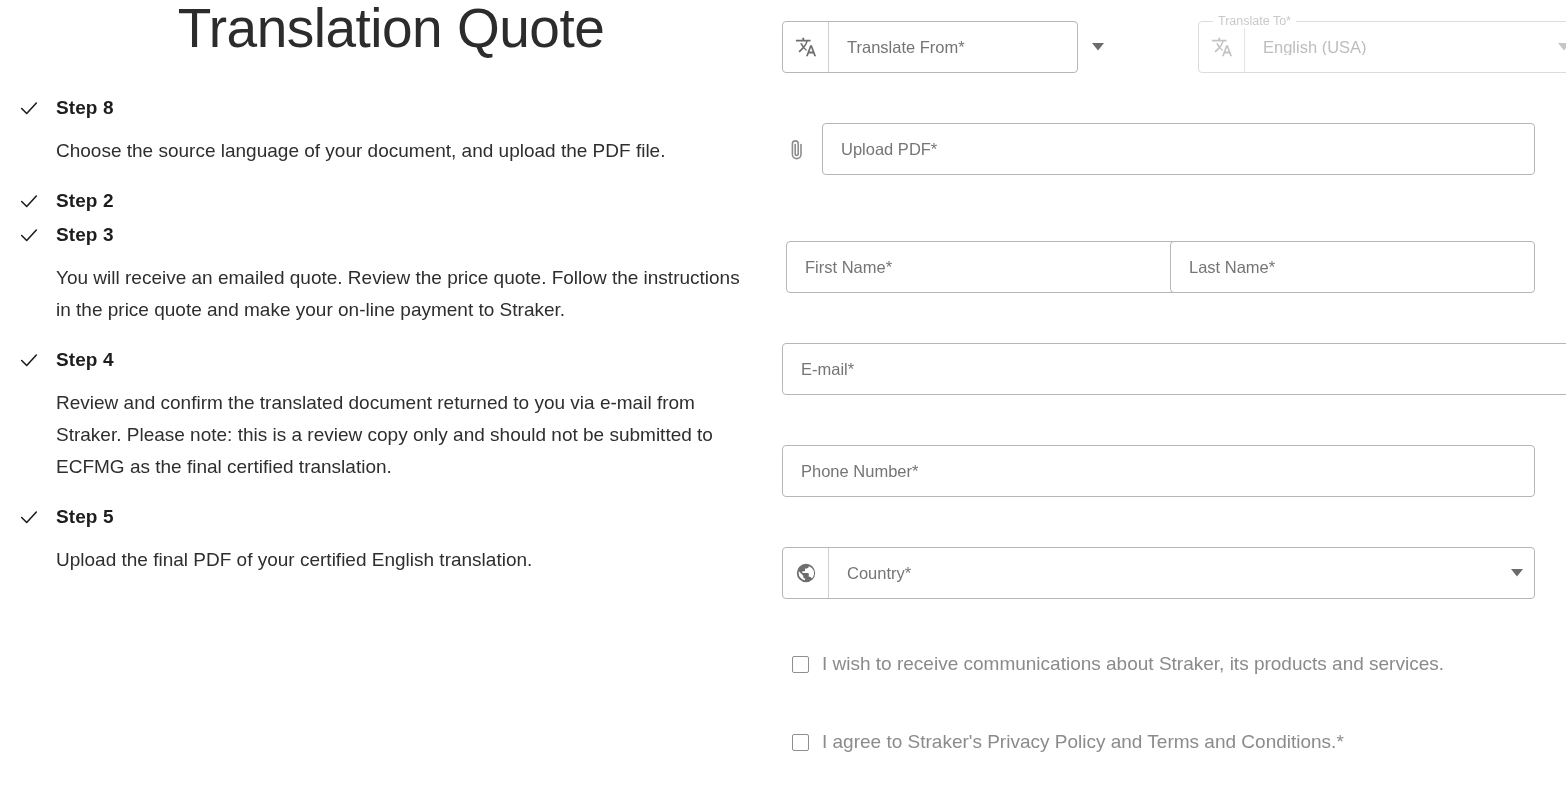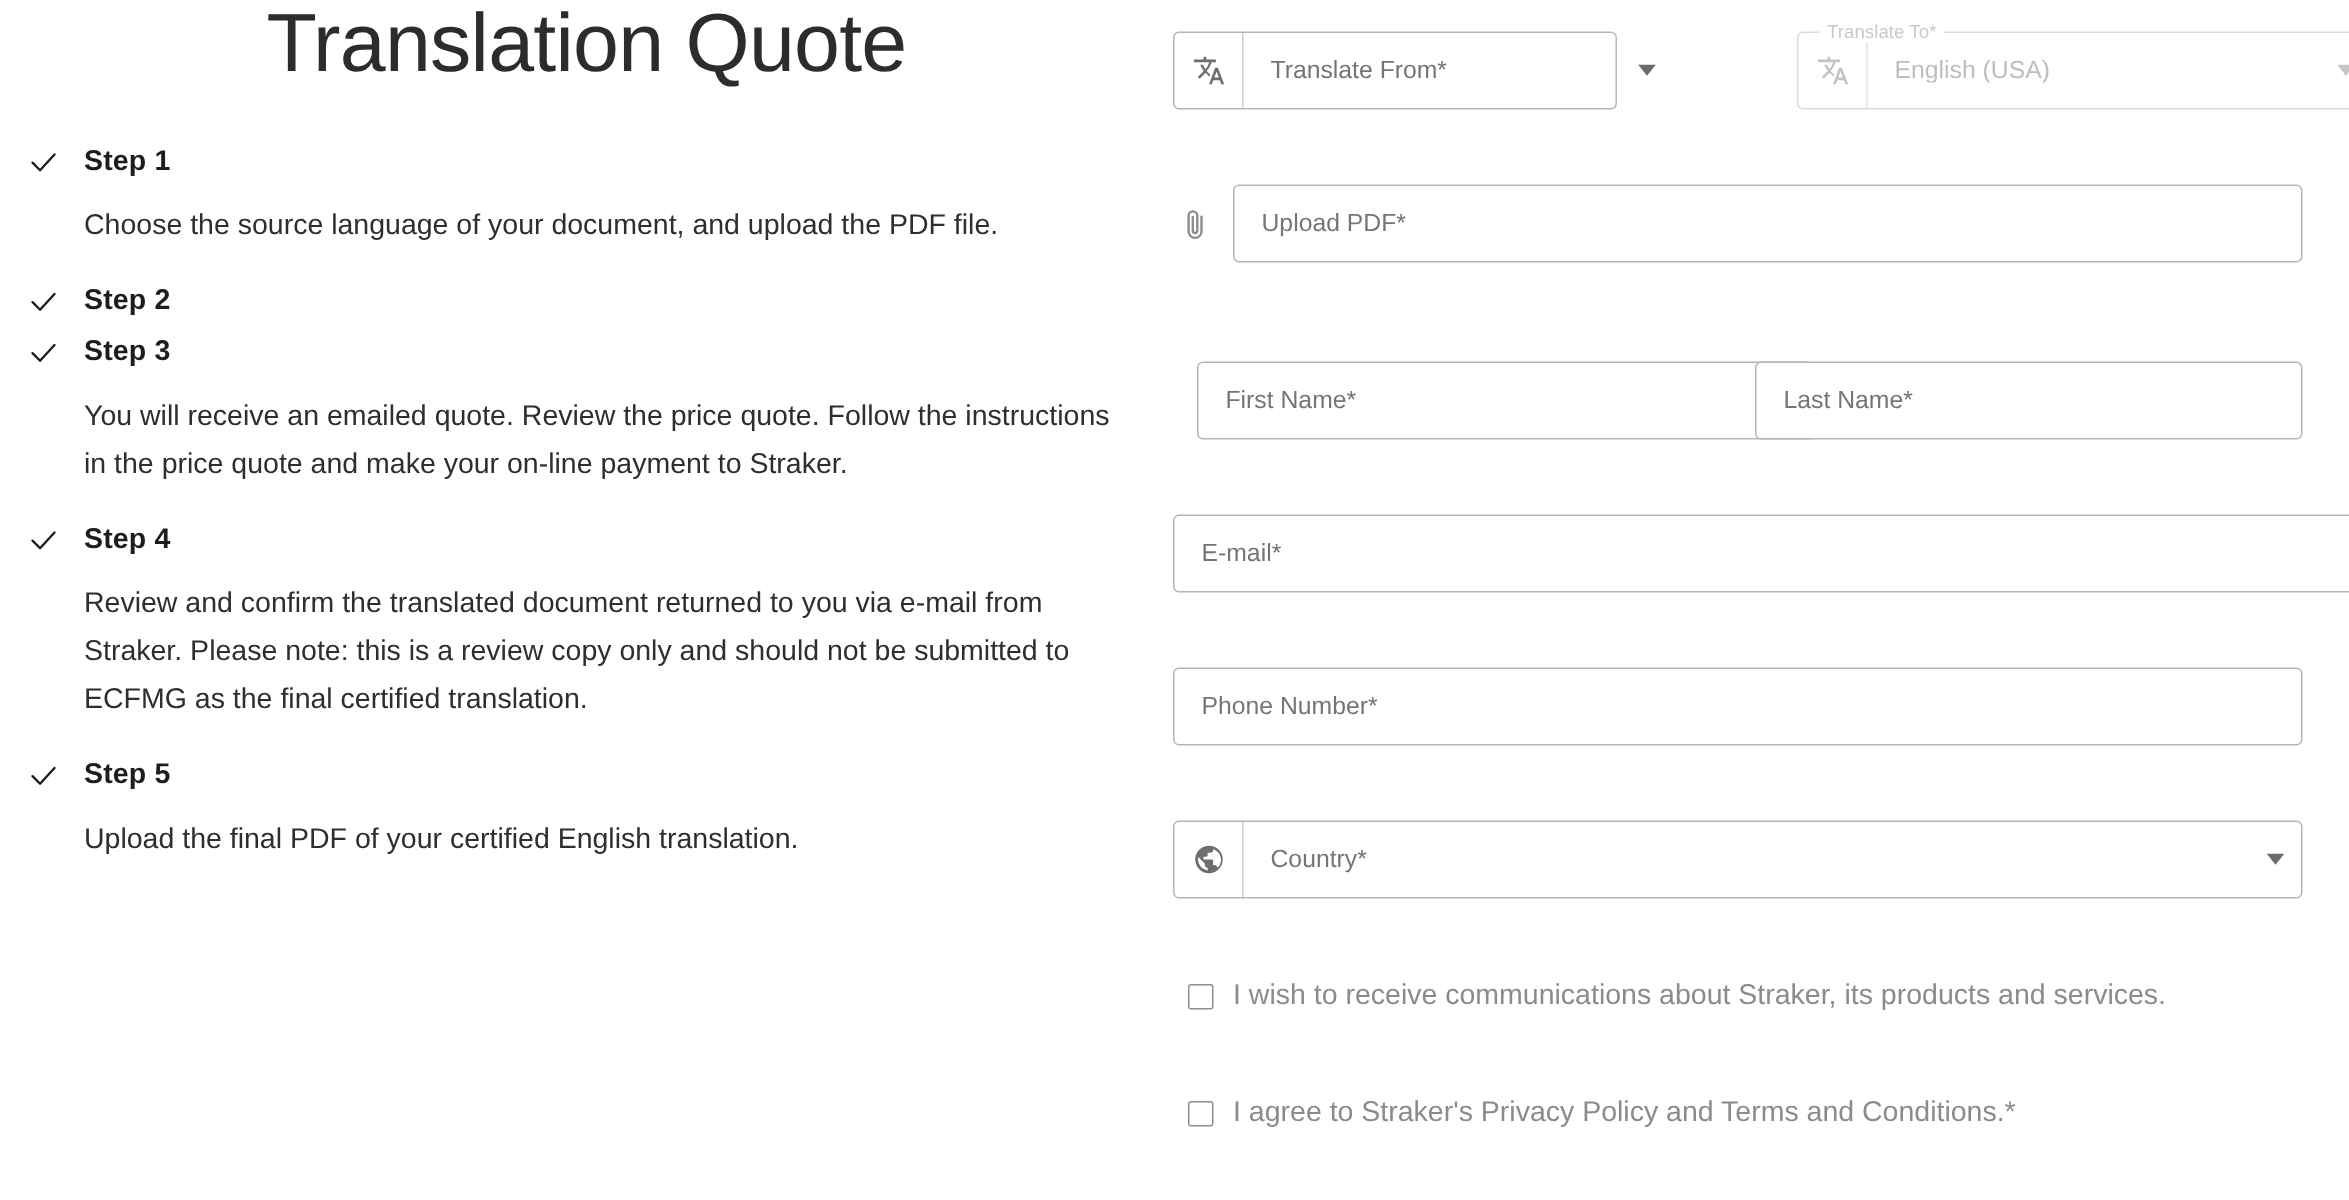--- a/index.html
+++ b/index.html
@@ -206,21 +206,21 @@
 
     <div class="steps">
 
       <div class="step-block">
         <div class="step-head">
           <span class="check-icon">
             <svg width="22" height="22" viewBox="0 0 24 24" fill="none" stroke="currentColor" stroke-width="1.7" stroke-linecap="round" stroke-linejoin="round">
                 <polyline points="4,12.5 9.5,18 20,6.5"></polyline>
               </svg>
           </span>
-          <span class="step-label">Step 1</span>
+          <span class="step-label">Step 8</span>
         </div>
         <div class="step-body">Choose the source language of your document, and upload the PDF file.</div>
       </div>
 
       <div class="step-block">
         <div class="step-head">
           <span class="check-icon">
             <svg width="22" height="22" viewBox="0 0 24 24" fill="none" stroke="currentColor" stroke-width="1.7" stroke-linecap="round" stroke-linejoin="round">
                 <polyline points="4,12.5 9.5,18 20,6.5"></polyline>
               </svg>
@@ -302,21 +302,21 @@
     <span class="ext-icon" style="left:780px; top:135px; left:12px;">
       <svg width="24" height="24" viewBox="0 0 24 24" fill="none" stroke="currentColor" stroke-width="1.6" stroke-linecap="round" stroke-linejoin="round">
           <path d="M16 6.5v9.8a4.3 4.3 0 0 1-8.6 0V5.8a2.9 2.9 0 0 1 5.8 0v10.1a1.5 1.5 0 0 1-3 0V6.6"></path>
         </svg>
     </span>
 
     <div class="field" style="left:52px; top:123px; width:713px;">
       <input class="field-text" type="text" readonly="" placeholder="Upload PDF*" style="">
     </div>
 
-    <div class="field" style="left:28px; top:241px; width:412px;">
+    <div class="field" style="left:16px; top:241px; width:412px;">
       <input class="field-text" type="text" placeholder="First Name*" style="">
     </div>
 
     <div class="field" style="left:400px; top:241px; width:365px;">
       <input class="field-text" type="text" placeholder="Last Name*" style="">
     </div>
 
     <div class="field" style="left:12px; top:343px; width:872px;">
       <input class="field-text" type="text" placeholder="E-mail*" style="">
     </div>

